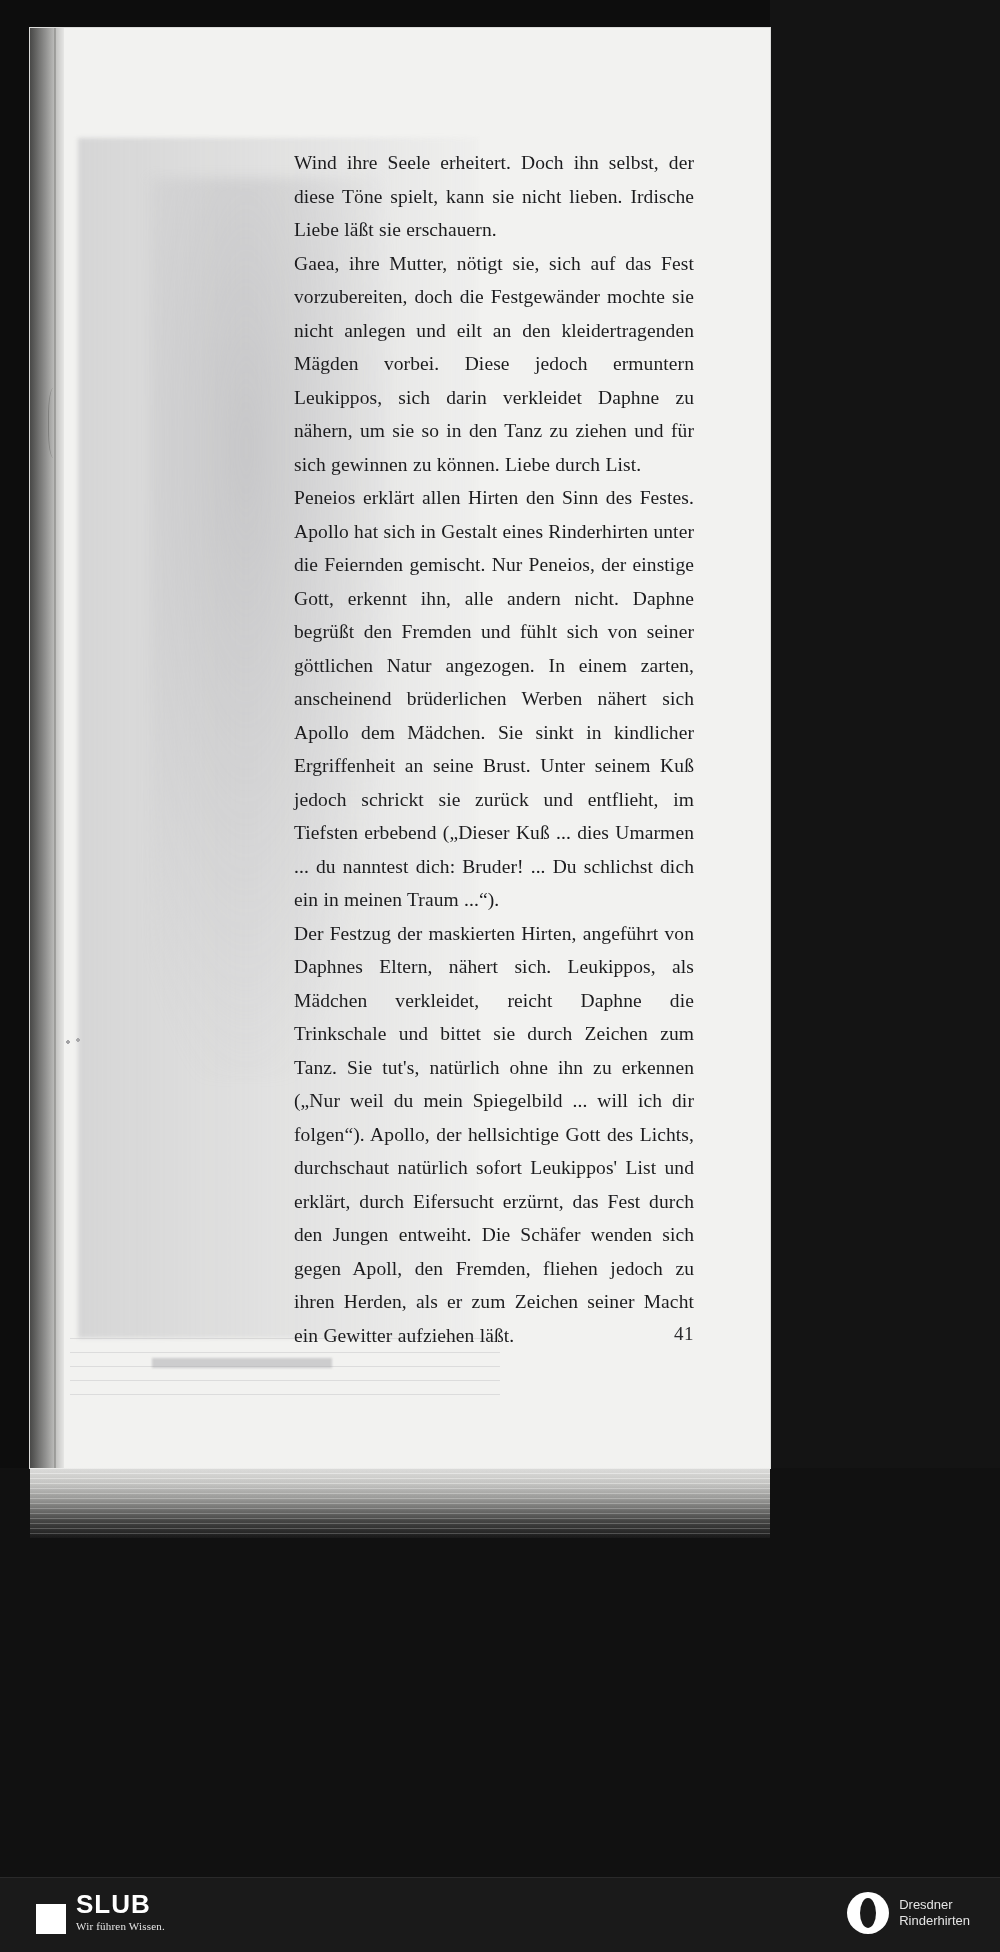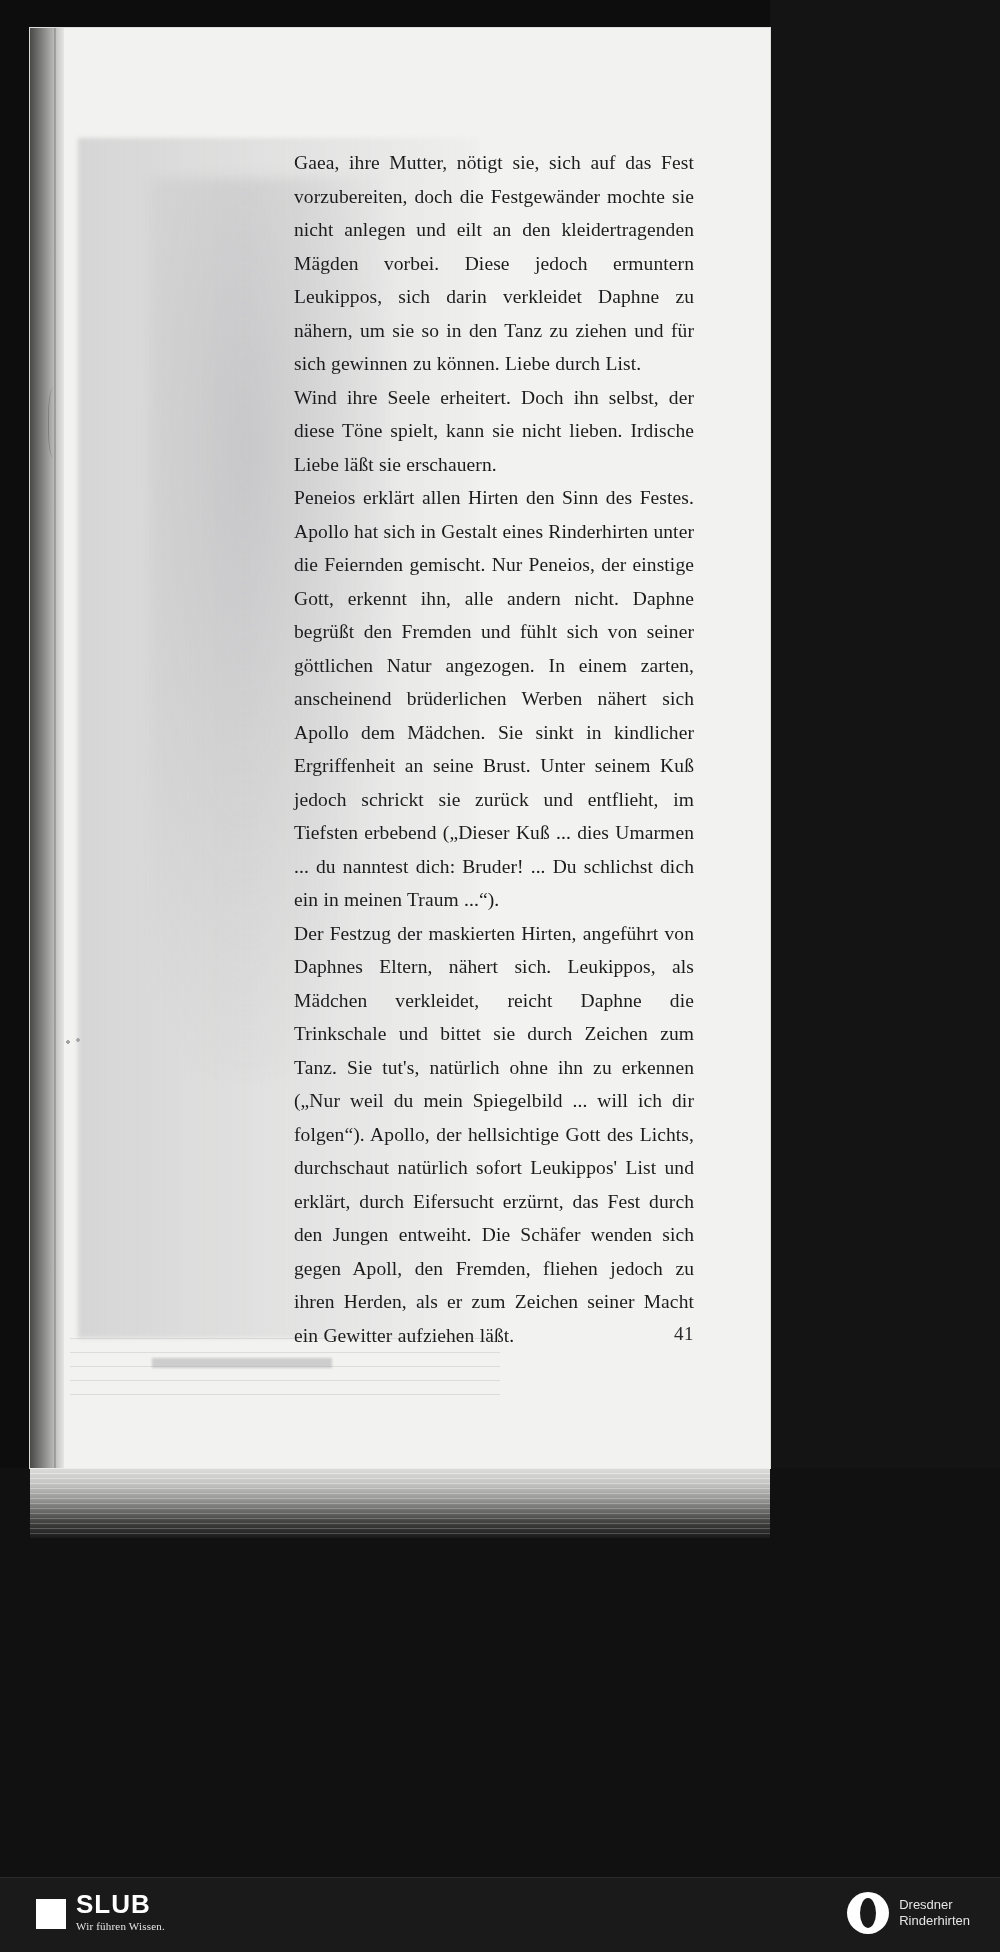--- a/index.html
+++ b/index.html
@@ -187,21 +187,21 @@
     width: 1000px;
     height: 74px;
     background: #1a1a1a;
     border-top: 1px solid #2a2a2a;
   }
   #slub-logo {
     position: absolute;
     left: 36px;
     top: 12px;
     display: flex;
-    align-items: center;
+    align-items: flex-end;
   }
   #slub-mark {
     width: 30px;
     height: 30px;
     background: #ffffff;
     margin-right: 10px;
     margin-top: 4px;
   }
   #slub-text-wrap {
     display: flex;
@@ -268,22 +268,22 @@
   <div id="binding-edge"></div>
   <div id="binding-curl"></div>
 
   <div id="bleed-block"></div>
   <div id="bleed-figure"></div>
   <div id="bleed-lines"></div>
   <div id="bleed-caption"></div>
   <div id="bleed-dots"></div>
 
   <div id="text-column">
+    <p class="para">Wind ihre Seele erheitert. Doch ihn selbst, der diese Töne spielt, kann sie nicht lieben. Irdische Liebe läßt sie erschauern.</p>
     <p class="para">Gaea, ihre Mutter, nötigt sie, sich auf das Fest vorzubereiten, doch die Festgewänder mochte sie nicht anlegen und eilt an den kleidertragenden Mägden vorbei. Diese jedoch ermuntern Leukippos, sich darin verkleidet Daphne zu nähern, um sie so in den Tanz zu ziehen und für sich gewinnen zu können. Liebe durch List.</p>
-    <p class="para">Wind ihre Seele erheitert. Doch ihn selbst, der diese Töne spielt, kann sie nicht lieben. Irdische Liebe läßt sie erschauern.</p>
     <p class="para">Peneios erklärt allen Hirten den Sinn des Festes. Apollo hat sich in Gestalt eines Rinderhirten unter die Feiernden gemischt. Nur Peneios, der einstige Gott, erkennt ihn, alle andern nicht. Daphne begrüßt den Fremden und fühlt sich von seiner göttlichen Natur angezogen. In einem zarten, anscheinend brüderlichen Werben nähert sich Apollo dem Mädchen. Sie sinkt in kindlicher Ergriffenheit an seine Brust. Unter seinem Kuß jedoch schrickt sie zurück und entflieht, im Tiefsten erbebend („Dieser Kuß ... dies Umarmen ... du nanntest dich: Bruder! ... Du schlichst dich ein in meinen Traum ...“).</p>
     <p class="para">Der Festzug der maskierten Hirten, angeführt von Daphnes Eltern, nähert sich. Leukippos, als Mädchen verkleidet, reicht Daphne die Trinkschale und bittet sie durch Zeichen zum Tanz. Sie tut's, natürlich ohne ihn zu erkennen („Nur weil du mein Spiegelbild ... will ich dir folgen“). Apollo, der hellsichtige Gott des Lichts, durchschaut natürlich sofort Leukippos' List und erklärt, durch Eifersucht erzürnt, das Fest durch den Jungen entweiht. Die Schäfer wenden sich gegen Apoll, den Fremden, fliehen jedoch zu ihren Herden, als er zum Zeichen seiner Macht ein Gewitter aufziehen läßt.</p>
   </div>
 
   <div id="page-number">41</div>
 </div>
 
 <div id="spine-shadow"></div>
 <div id="page-edge-stack"></div>
 

